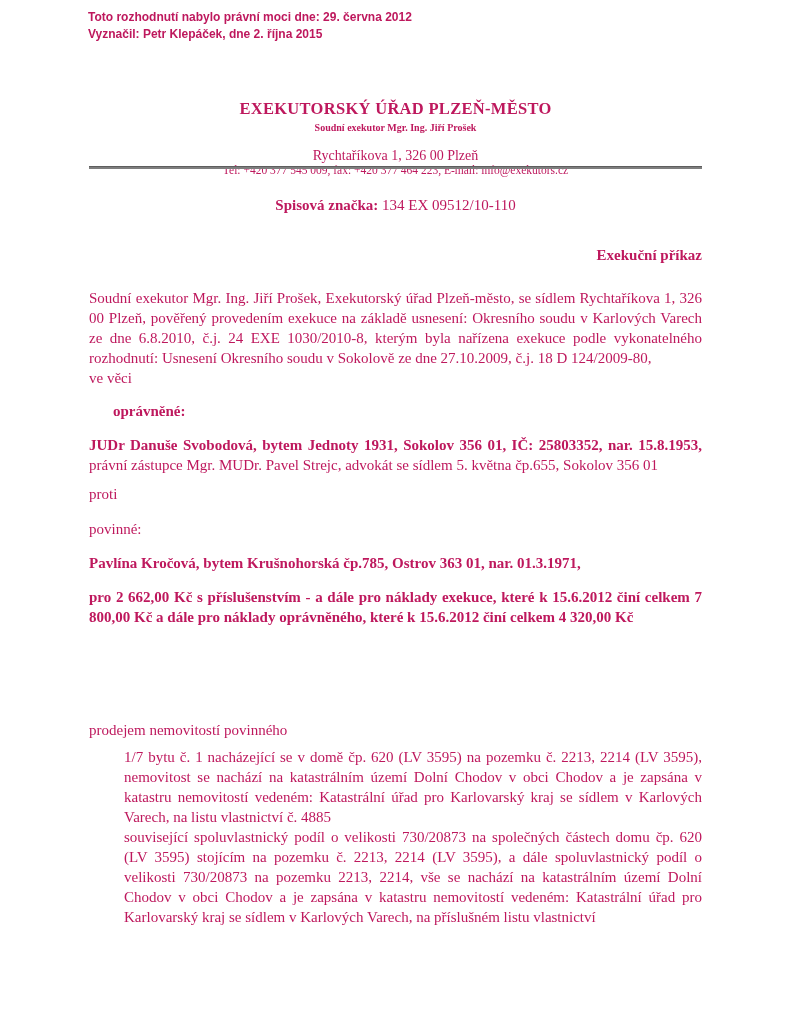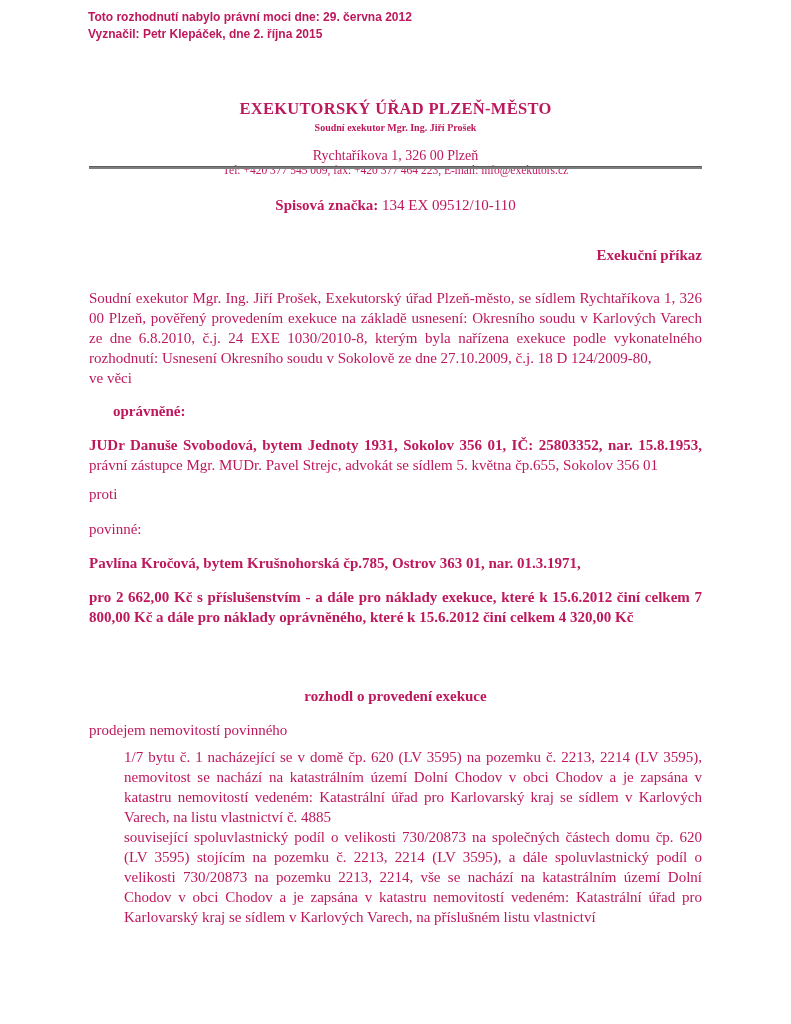--- a/index.html
+++ b/index.html
@@ -87,21 +87,20 @@
   <p class="content para just opravnene"><b>JUDr Danuše Svobodová, bytem Jednoty 1931, Sokolov 356 01, IČ: 25803352, nar. 15.8.1953,</b><span> právní zástupce Mgr. MUDr. Pavel Strejc, advokát se sídlem 5. května čp.655, Sokolov 356 01</span></p>
 
   <div class="content para proti">proti</div>
 
   <div class="content para povinne-label">povinné:</div>
 
   <div class="content para povinne">Pavlína Kročová, bytem Krušnohorská čp.785, Ostrov 363 01, nar. 01.3.1971,</div>
 
   <p class="content para just amount">pro 2 662,00 Kč s příslušenstvím - a dále pro náklady exekuce, které k 15.6.2012 činí celkem 7 800,00 Kč a dále pro náklady oprávněného, které k 15.6.2012 činí celkem 4 320,00 Kč</p>
 
-  <div class="content para decision">rozhodl o provedení exekuce</div>
 
   <div class="content para method">prodejem nemovitostí povinného</div>
 
   <div class="content properties">
     <p class="para just">1/7 bytu č. 1 nacházející se v domě čp. 620 (LV 3595) na pozemku č. 2213, 2214 (LV 3595), nemovitost se nachází na katastrálním území Dolní Chodov v obci Chodov a je zapsána v katastru nemovitostí vedeném: Katastrální úřad pro Karlovarský kraj se sídlem v Karlových Varech, na listu vlastnictví č. 4885</p>
     <p class="para just">související spoluvlastnický podíl o velikosti 730/20873 na společných částech domu čp. 620 (LV 3595) stojícím na pozemku č. 2213, 2214 (LV 3595), a dále spoluvlastnický podíl o velikosti 730/20873 na pozemku 2213, 2214, vše se nachází na katastrálním území Dolní Chodov v obci Chodov a je zapsána v katastru nemovitostí vedeném: Katastrální úřad pro Karlovarský kraj se sídlem v Karlových Varech, na příslušném listu vlastnictví</p>
   </div>
 
 </div>
 

